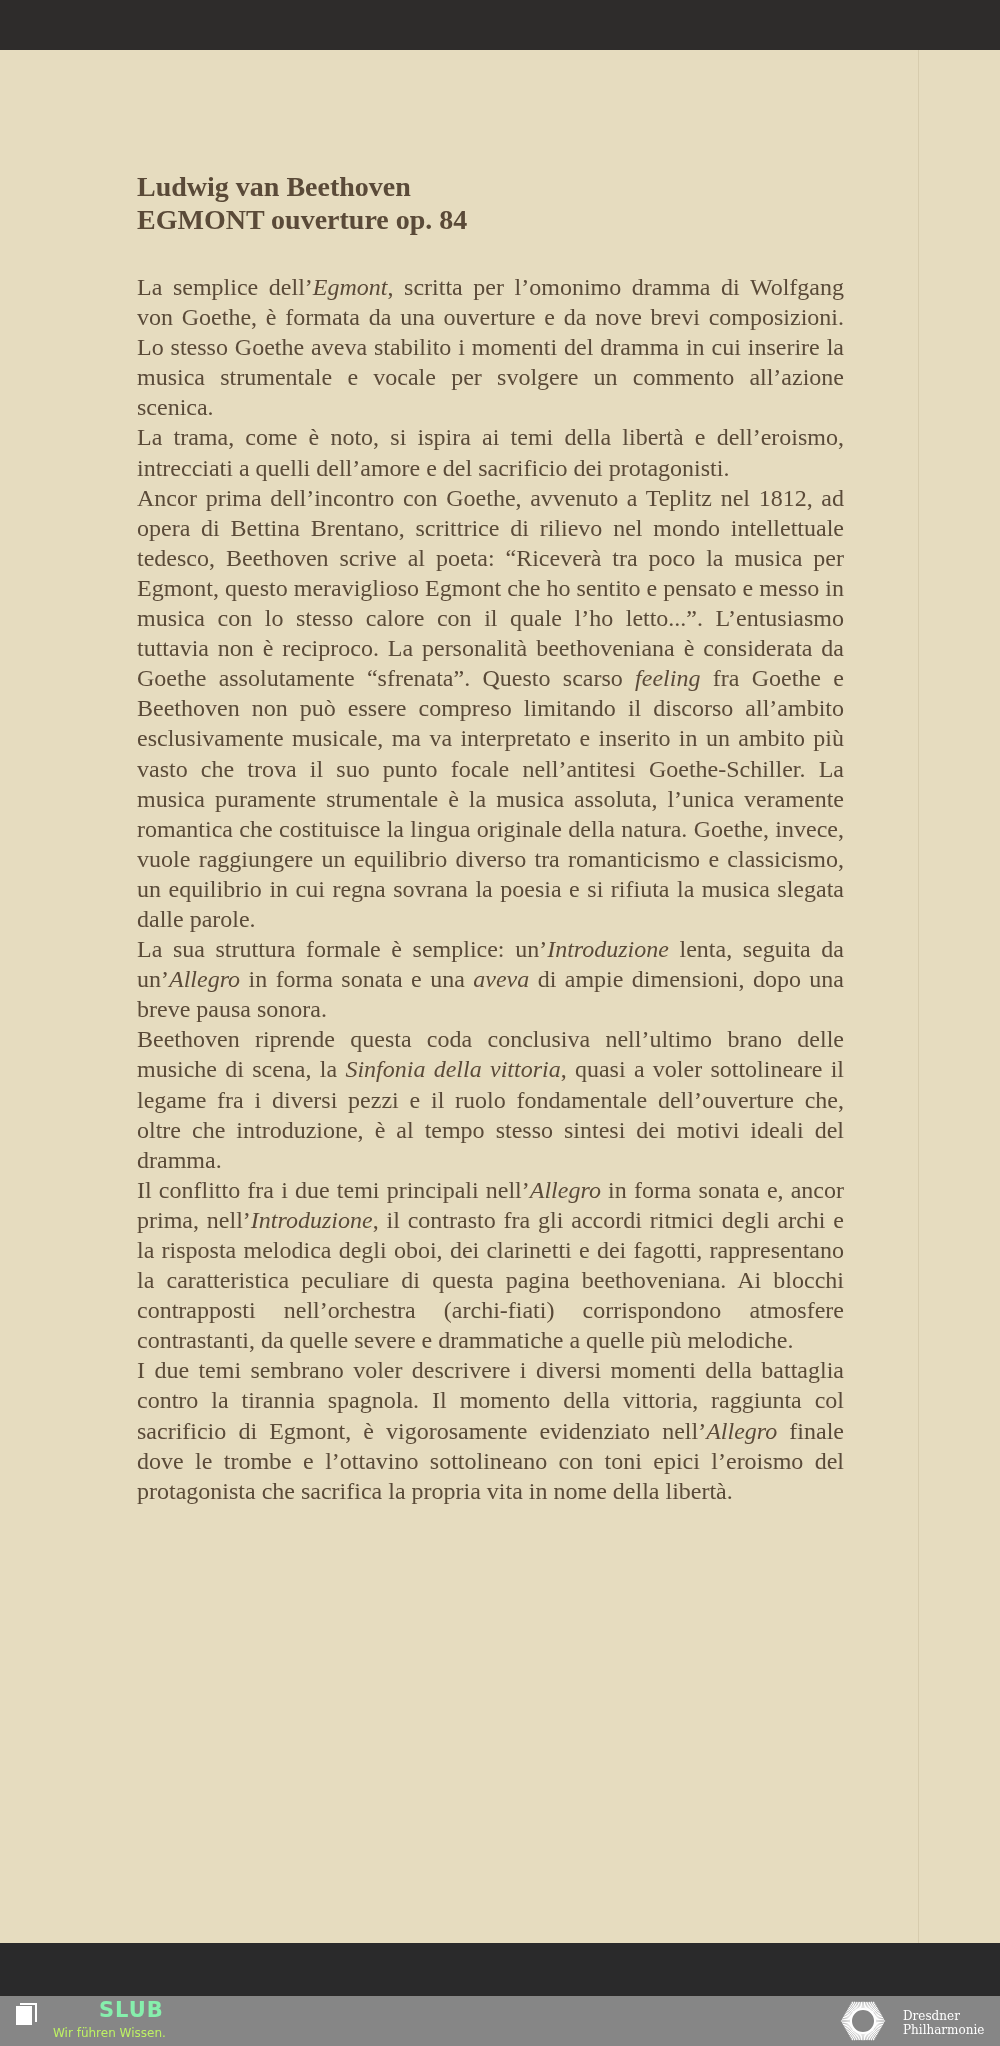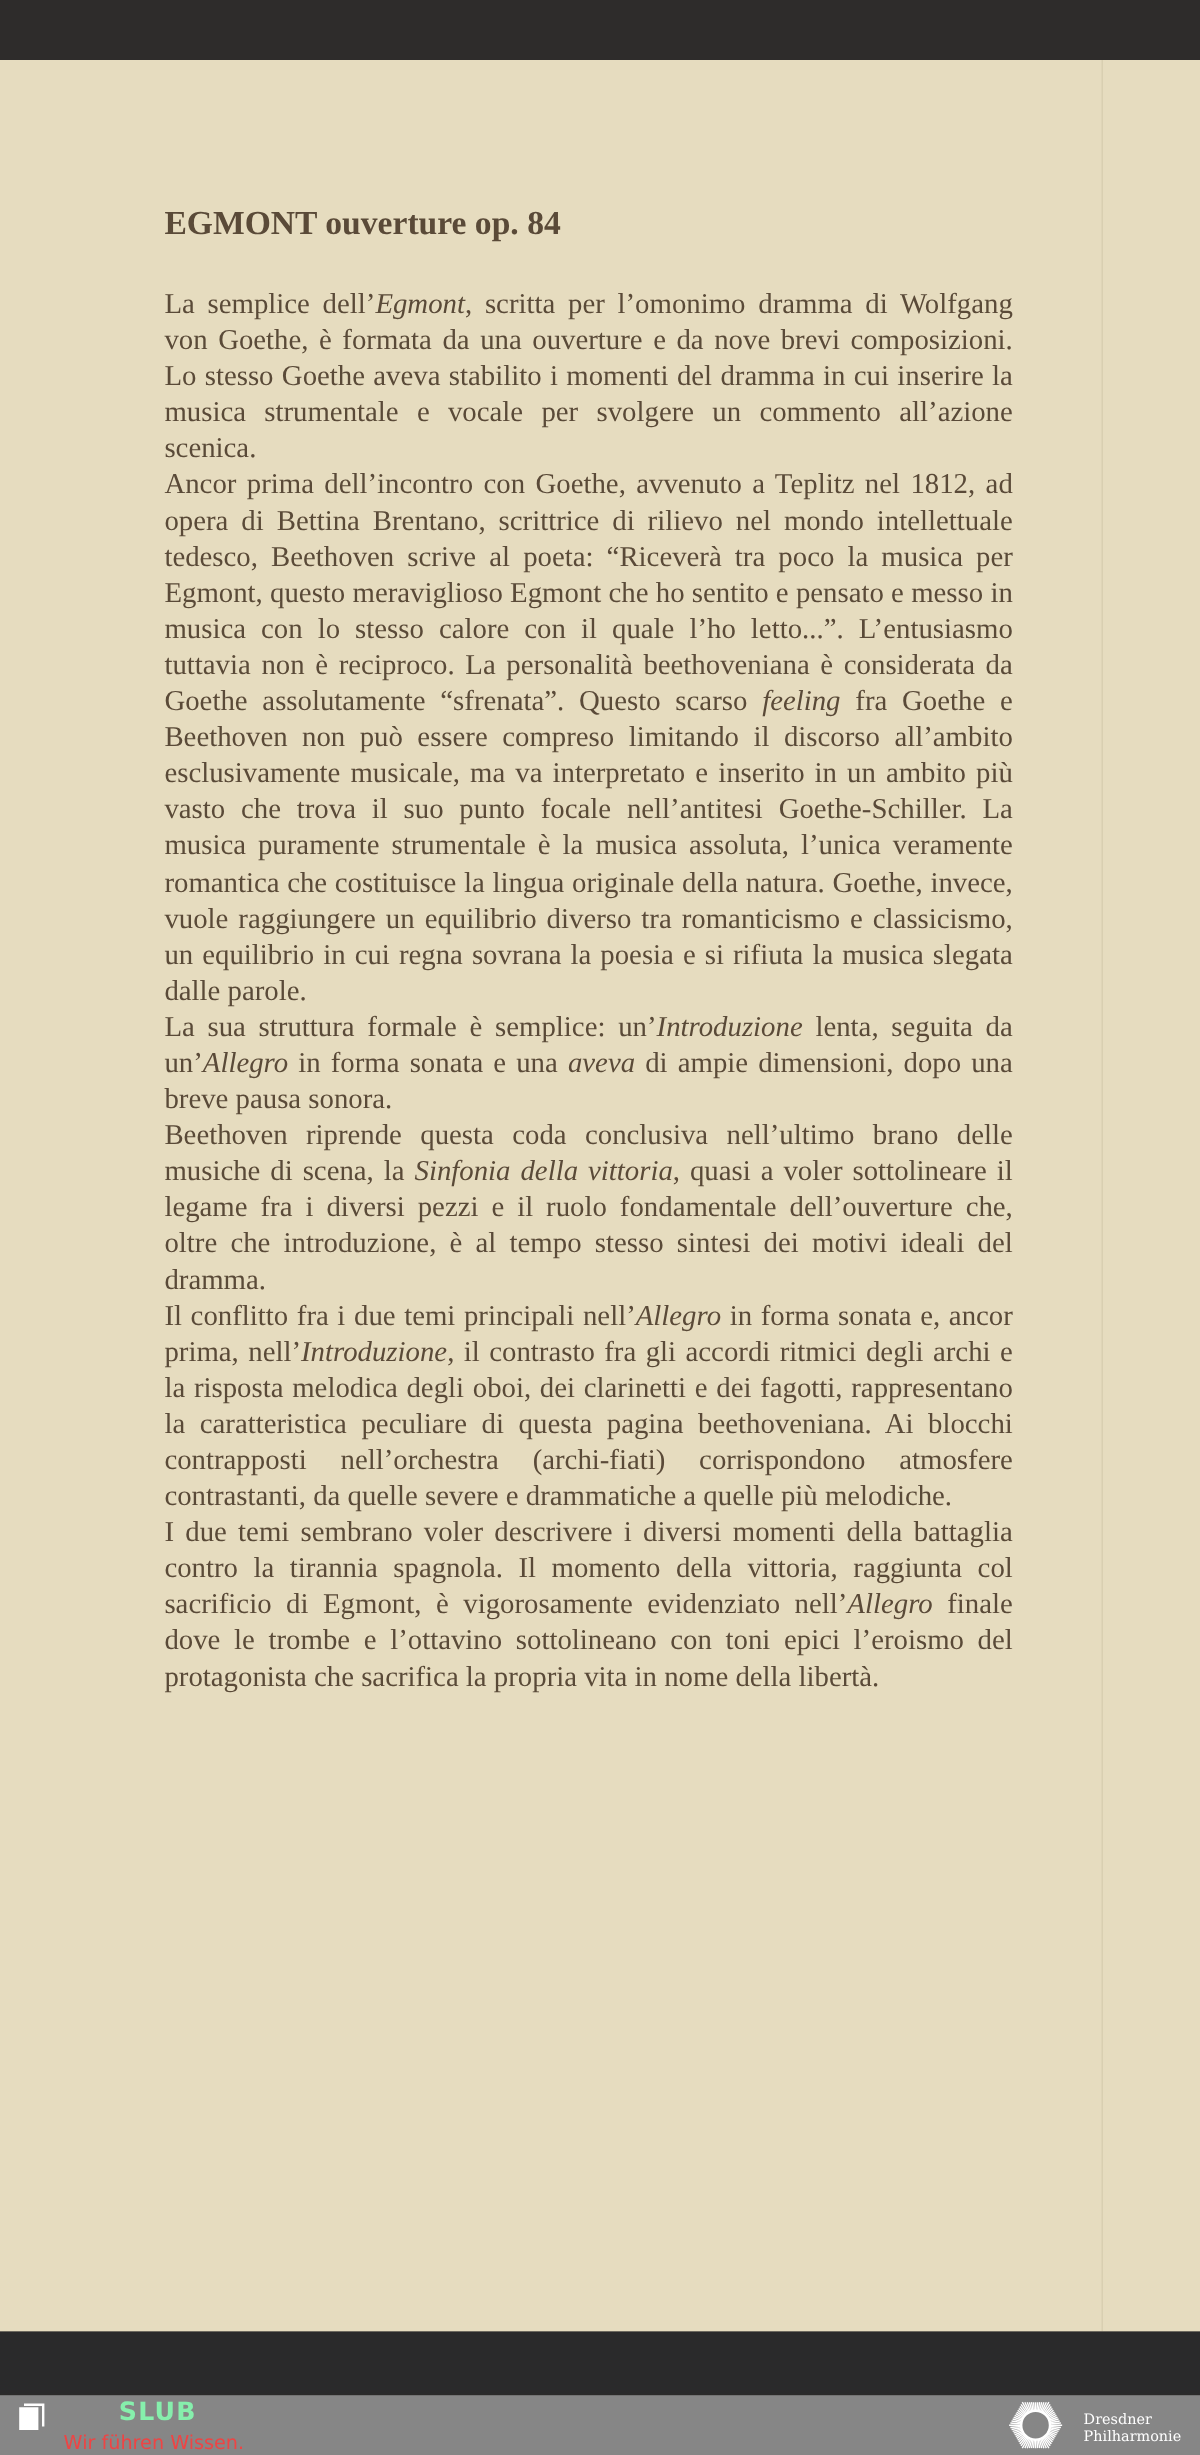--- a/index.html
+++ b/index.html
@@ -27,40 +27,42 @@
   .body-text {
     margin-top: 36px;
     font-size: 24px; line-height: 30.1px;
     text-align: justify;
   }
   .body-text p { margin: 0; }
   .body-text i { font-style: italic; }
   .slub-logo { position: absolute; left: 14px; top: 2000px; width: 180px; height: 46px; }
   .slub-icon { position: absolute; left: 0; top: 2px; width: 26px; height: 24px; }
   .slub-name { position: absolute; left: 39px; top: -2px; color: #86efac; font-family: "DejaVu Sans", sans-serif; font-weight: bold; font-size: 21px; letter-spacing: 1px; margin-left: 46px; }
-  .slub-tag { position: absolute; left: 39px; top: 26px; color: #ef4444; font-family: "DejaVu Sans", sans-serif; font-size: 16px; white-space: nowrap; }
+  .slub-tag { position: absolute; left: 39px; top: 26px; color: #bef264; font-family: "DejaVu Sans", sans-serif; font-size: 12px; white-space: nowrap; }
   .dp-logo { position: absolute; left: 838px; top: 1997px; width: 162px; height: 48px; }
   .dp-icon { position: absolute; left: 0; top: 0; width: 50px; height: 48px; }
   .dp-text { position: absolute; left: 65px; top: 12px; color: #fff; font-family: "DejaVu Serif", serif; font-size: 12px; line-height: 14px; }
 </style>
 </head>
 <body>
 
 <div class="top-band"></div>
 
 <div class="paper">
   <div class="fold-line"></div>
 </div>
 
 <div class="content">
   <h1 class="title">
+    <div>Ludwig van Beethoven</div>
     <div>EGMONT ouverture op. 84</div>
   </h1>
   <div class="body-text" id="body-text">
       <p><span>La semplice dell’</span><i>Egmont</i><span>, scritta per l’omonimo dramma di Wolfgang von Goethe, è formata da una ouverture e da nove brevi composizioni. Lo stesso Goethe aveva stabilito i momenti del dramma in cui inserire la musica strumentale e vocale per svolgere un commento all’azione scenica.</span></p>
+      <p><span>La trama, come è noto, si ispira ai temi della libertà e dell’eroismo, intrecciati a quelli dell’amore e del sacrificio dei protagonisti.</span></p>
       <p><span>Ancor prima dell’incontro con Goethe, avvenuto a Teplitz nel 1812, ad opera di Bettina Brentano, scrittrice di rilievo nel mondo intellettuale tedesco, Beethoven scrive al poeta: “Riceverà tra poco la musica per Egmont, questo meraviglioso Egmont che ho sentito e pensato e messo in musica con lo stesso calore con il quale l’ho letto...”. L’entusiasmo tuttavia non è reciproco. La personalità beethoveniana è considerata da Goethe assolutamente “sfrenata”. Questo scarso </span><i>feeling</i><span> fra Goethe e Beethoven non può essere compreso limitando il discorso all’ambito esclusivamente musicale, ma va interpretato e inserito in un ambito più vasto che trova il suo punto focale nell’antitesi Goethe-Schiller. La musica puramente strumentale è la musica assoluta, l’unica veramente romantica che costituisce la lingua originale della natura. Goethe, invece, vuole raggiungere un equilibrio diverso tra romanticismo e classicismo, un equilibrio in cui regna sovrana la poesia e si rifiuta la musica slegata dalle parole.</span></p>
       <p><span>La sua struttura formale è semplice: un’</span><i>Introduzione</i><span> lenta, seguita da un’</span><i>Allegro</i><span> in forma sonata e una </span><i>aveva</i><span> di ampie dimensioni, dopo una breve pausa sonora.</span></p>
       <p><span>Beethoven riprende questa coda conclusiva nell’ultimo brano delle musiche di scena, la </span><i>Sinfonia della vittoria</i><span>, quasi a voler sottolineare il legame fra i diversi pezzi e il ruolo fondamentale dell’ouverture che, oltre che introduzione, è al tempo stesso sintesi dei motivi ideali del dramma.</span></p>
       <p><span>Il conflitto fra i due temi principali nell’</span><i>Allegro</i><span> in forma sonata e, ancor prima, nell’</span><i>Introduzione</i><span>, il contrasto fra gli accordi ritmici degli archi e la risposta melodica degli oboi, dei clarinetti e dei fagotti, rappresentano la caratteristica peculiare di questa pagina beethoveniana. Ai blocchi contrapposti nell’orchestra (archi-fiati) corrispondono atmosfere contrastanti, da quelle severe e drammatiche a quelle più melodiche.</span></p>
       <p><span>I due temi sembrano voler descrivere i diversi momenti della battaglia contro la tirannia spagnola. Il momento della vittoria, raggiunta col sacrificio di Egmont, è vigorosamente evidenziato nell’</span><i>Allegro</i><span> finale dove le trombe e l’ottavino sottolineano con toni epici l’eroismo del protagonista che sacrifica la propria vita in nome della libertà.</span></p>
     </div>
 </div>
 
 <div class="bottom-band"></div>
 

